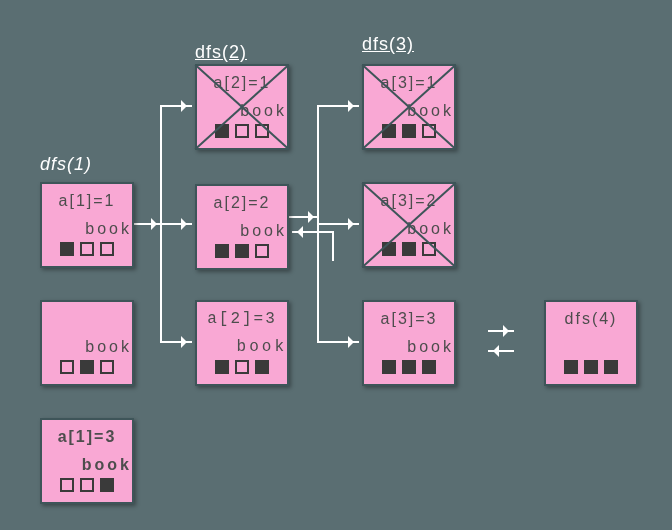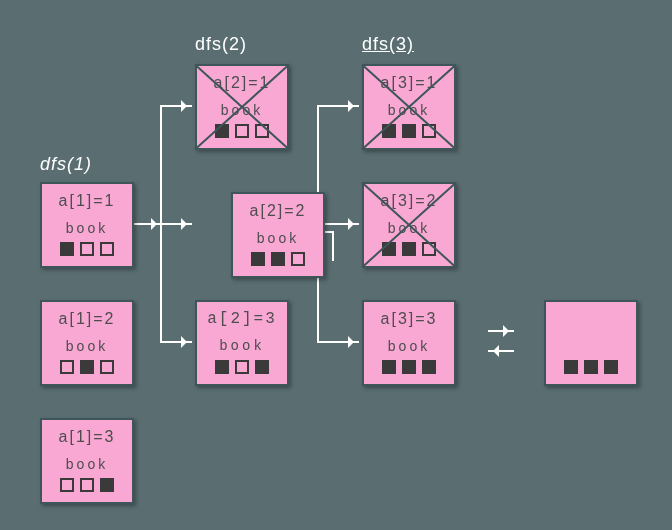--- a/index.html
+++ b/index.html
@@ -39,22 +39,22 @@
     right: 0;
     text-align: center;
     font-size: 16px;
     letter-spacing: 2px;
   }
   .node .line2 {
     position: absolute;
     top: 36px;
     left: 0;
     right: 0;
-    text-align: center;
-    font-size: 14px;
+    text-align: right;
+    font-size: 16px;
     letter-spacing: 3px;
   }
   .node .squares {
     position: absolute;
     bottom: 10px;
     left: 0;
     right: 0;
     display: flex;
     justify-content: center;
     gap: 6px;
@@ -111,21 +111,21 @@
     width: 2px;
     background: #ffffff;
   }
 </style>
 </head>
 <body>
 
 <div class="stage" id="stage">
 
   <div class="col-label" id="lab-c1" style="left: 40px; top: 154px; font-style: italic;">dfs(1)</div>
-  <div class="col-label" id="lab-c2" style="left: 195px; top: 34px;">dfs(2)</div>
+  <div class="col-label" id="lab-c2" style="left: 195px; top: 42px; text-decoration: underline;">dfs(2)</div>
   <div class="col-label" id="lab-c3" style="left: 362px; top: 34px; text-decoration: underline;">dfs(3)</div>
 
   <div class="arrow" style="left:134px; top:223px; width:28px;"></div>
   <div class="vline" style="left:160px; top:105px; height:236px;"></div>
   <div class="arrow" style="left:160px; top:105px; width:32px;"></div>
   <div class="arrow" style="left:160px; top:223px; width:32px;"></div>
   <div class="arrow" style="left:160px; top:341px; width:32px;"></div>
 
   <div class="arrow" style="left:289px; top:216px; width:30px;"></div>
   <div class="vline" style="left:317px; top:105px; height:236px;"></div>
@@ -142,49 +142,48 @@
 <div class="node" style="left: 40px; top: 182px;">
       <div class="line1">a[1]=1</div>
       <div class="line2">book</div>
       <div class="squares">
         <div class="sq fill"></div>
         <div class="sq"></div>
         <div class="sq"></div>
       </div>
     </div>
     <div class="node" style="left: 40px; top: 300px;">
-      <div class="line1">a[1]=2</div>
-      <div class="line2">book</div>
-      <div class="squares">
-        <div class="sq"></div>
-        <div class="sq fill"></div>
-        <div class="sq"></div>
-      </div>
-    </div>
-    <div class="node" style="left: 40px; top: 418px;">
+      <div class="line2">book</div>
+      <div class="squares">
+        <div class="sq"></div>
+        <div class="sq fill"></div>
+        <div class="sq"></div>
+      </div>
+    </div>
+    <div class="node" style="left: 40px; top: 418px; font-weight: bold;">
       <div class="line1">a[1]=3</div>
       <div class="line2">book</div>
       <div class="squares">
         <div class="sq"></div>
         <div class="sq"></div>
         <div class="sq fill"></div>
       </div>
     </div>
     <div class="node" style="left: 195px; top: 64px;">
       <div class="line1">a[2]=1</div>
       <div class="line2">book</div>
       <div class="squares">
         <div class="sq fill"></div>
         <div class="sq"></div>
         <div class="sq"></div>
       </div>
       <div class="cross-a"></div>
       <div class="cross-b"></div>
     </div>
-    <div class="node" style="left: 195px; top: 192px; margin-left: 36px;">
+    <div class="node" style="left: 195px; top: 184px;">
       <div class="line1">a[2]=2</div>
       <div class="line2">book</div>
       <div class="squares">
         <div class="sq fill"></div>
         <div class="sq fill"></div>
         <div class="sq"></div>
       </div>
     </div>
     <div class="node" style="left: 195px; top: 300px; font-family: Liberation Mono, monospace;">
       <div class="line1">a[2]=3</div>
@@ -220,19 +219,20 @@
     <div class="node" style="left: 362px; top: 300px;">
       <div class="line1">a[3]=3</div>
       <div class="line2">book</div>
       <div class="squares">
         <div class="sq fill"></div>
         <div class="sq fill"></div>
         <div class="sq fill"></div>
       </div>
     </div>
     <div class="node" style="left: 544px; top: 300px;">
+      <div class="line1">dfs(4)</div>
       <div class="squares">
         <div class="sq fill"></div>
         <div class="sq fill"></div>
         <div class="sq fill"></div>
       </div>
     </div>
   </div>
 
 </body></html>

